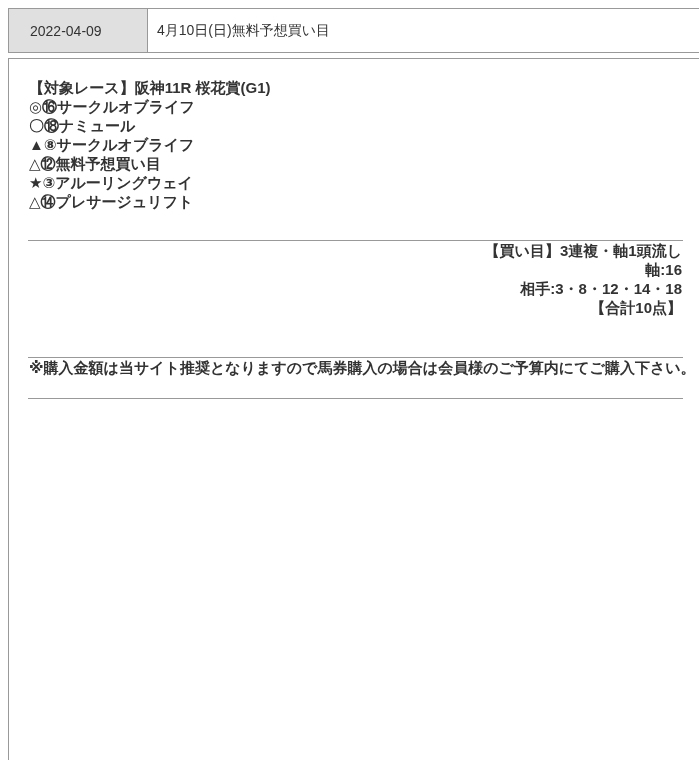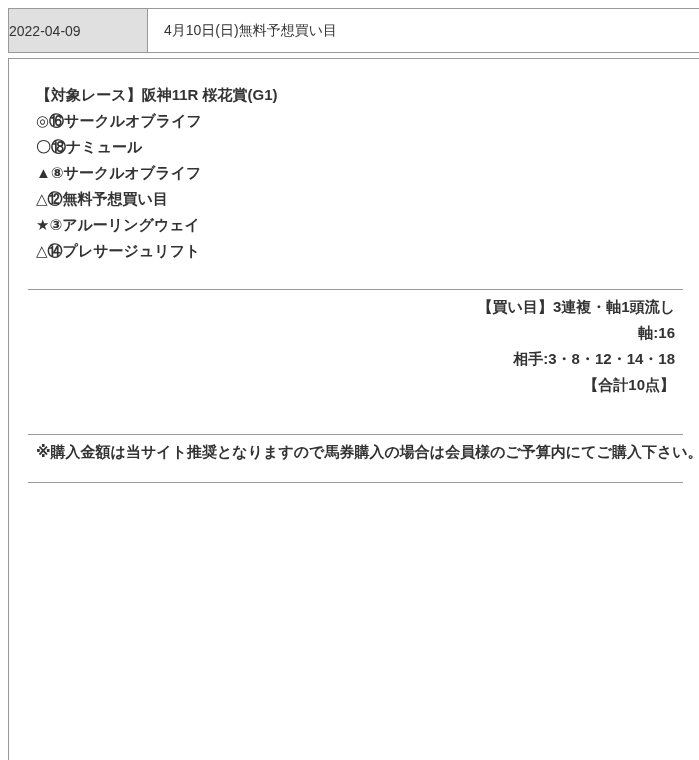--- a/index.html
+++ b/index.html
@@ -27,42 +27,43 @@
     height: 45px;
     align-items: stretch;
   }
   .date-cell {
     box-sizing: border-box;
     flex: 0 0 139px;
     background: var(--date-cell-bg, #e0e0e0);
     border-right: 1px solid var(--border, #999999);
     display: flex;
     align-items: center;
+    padding-left: 21px;
     font-size: 14px;
   }
   .title-cell {
     display: flex;
     align-items: center;
-    padding-left: 16px;
+    padding-left: 9px;
     font-size: 14px;
   }
 
   
   .entry-body {
     margin-top: 5px;
     width: 704px;
     box-sizing: border-box;
     border: 1px solid var(--border, #999999);
     min-height: 720px;
     padding: 19px 28px 40px 19px;
     font-size: 15px;
     font-weight: bold;
   }
   .entry-body p {
-    margin: 8px;
+    margin: 1px;
     line-height: 18px;
     white-space: nowrap;
   }
   .race   { margin-bottom: 30px; }
   .pick   { margin-bottom: 19px; }
   .bet    { margin-bottom: 34px; text-align: right; }
   .bet-first { margin-top: 43px; }
   hr.sep {
     border: none;
     border-top: 1px solid var(--border, #999999);

